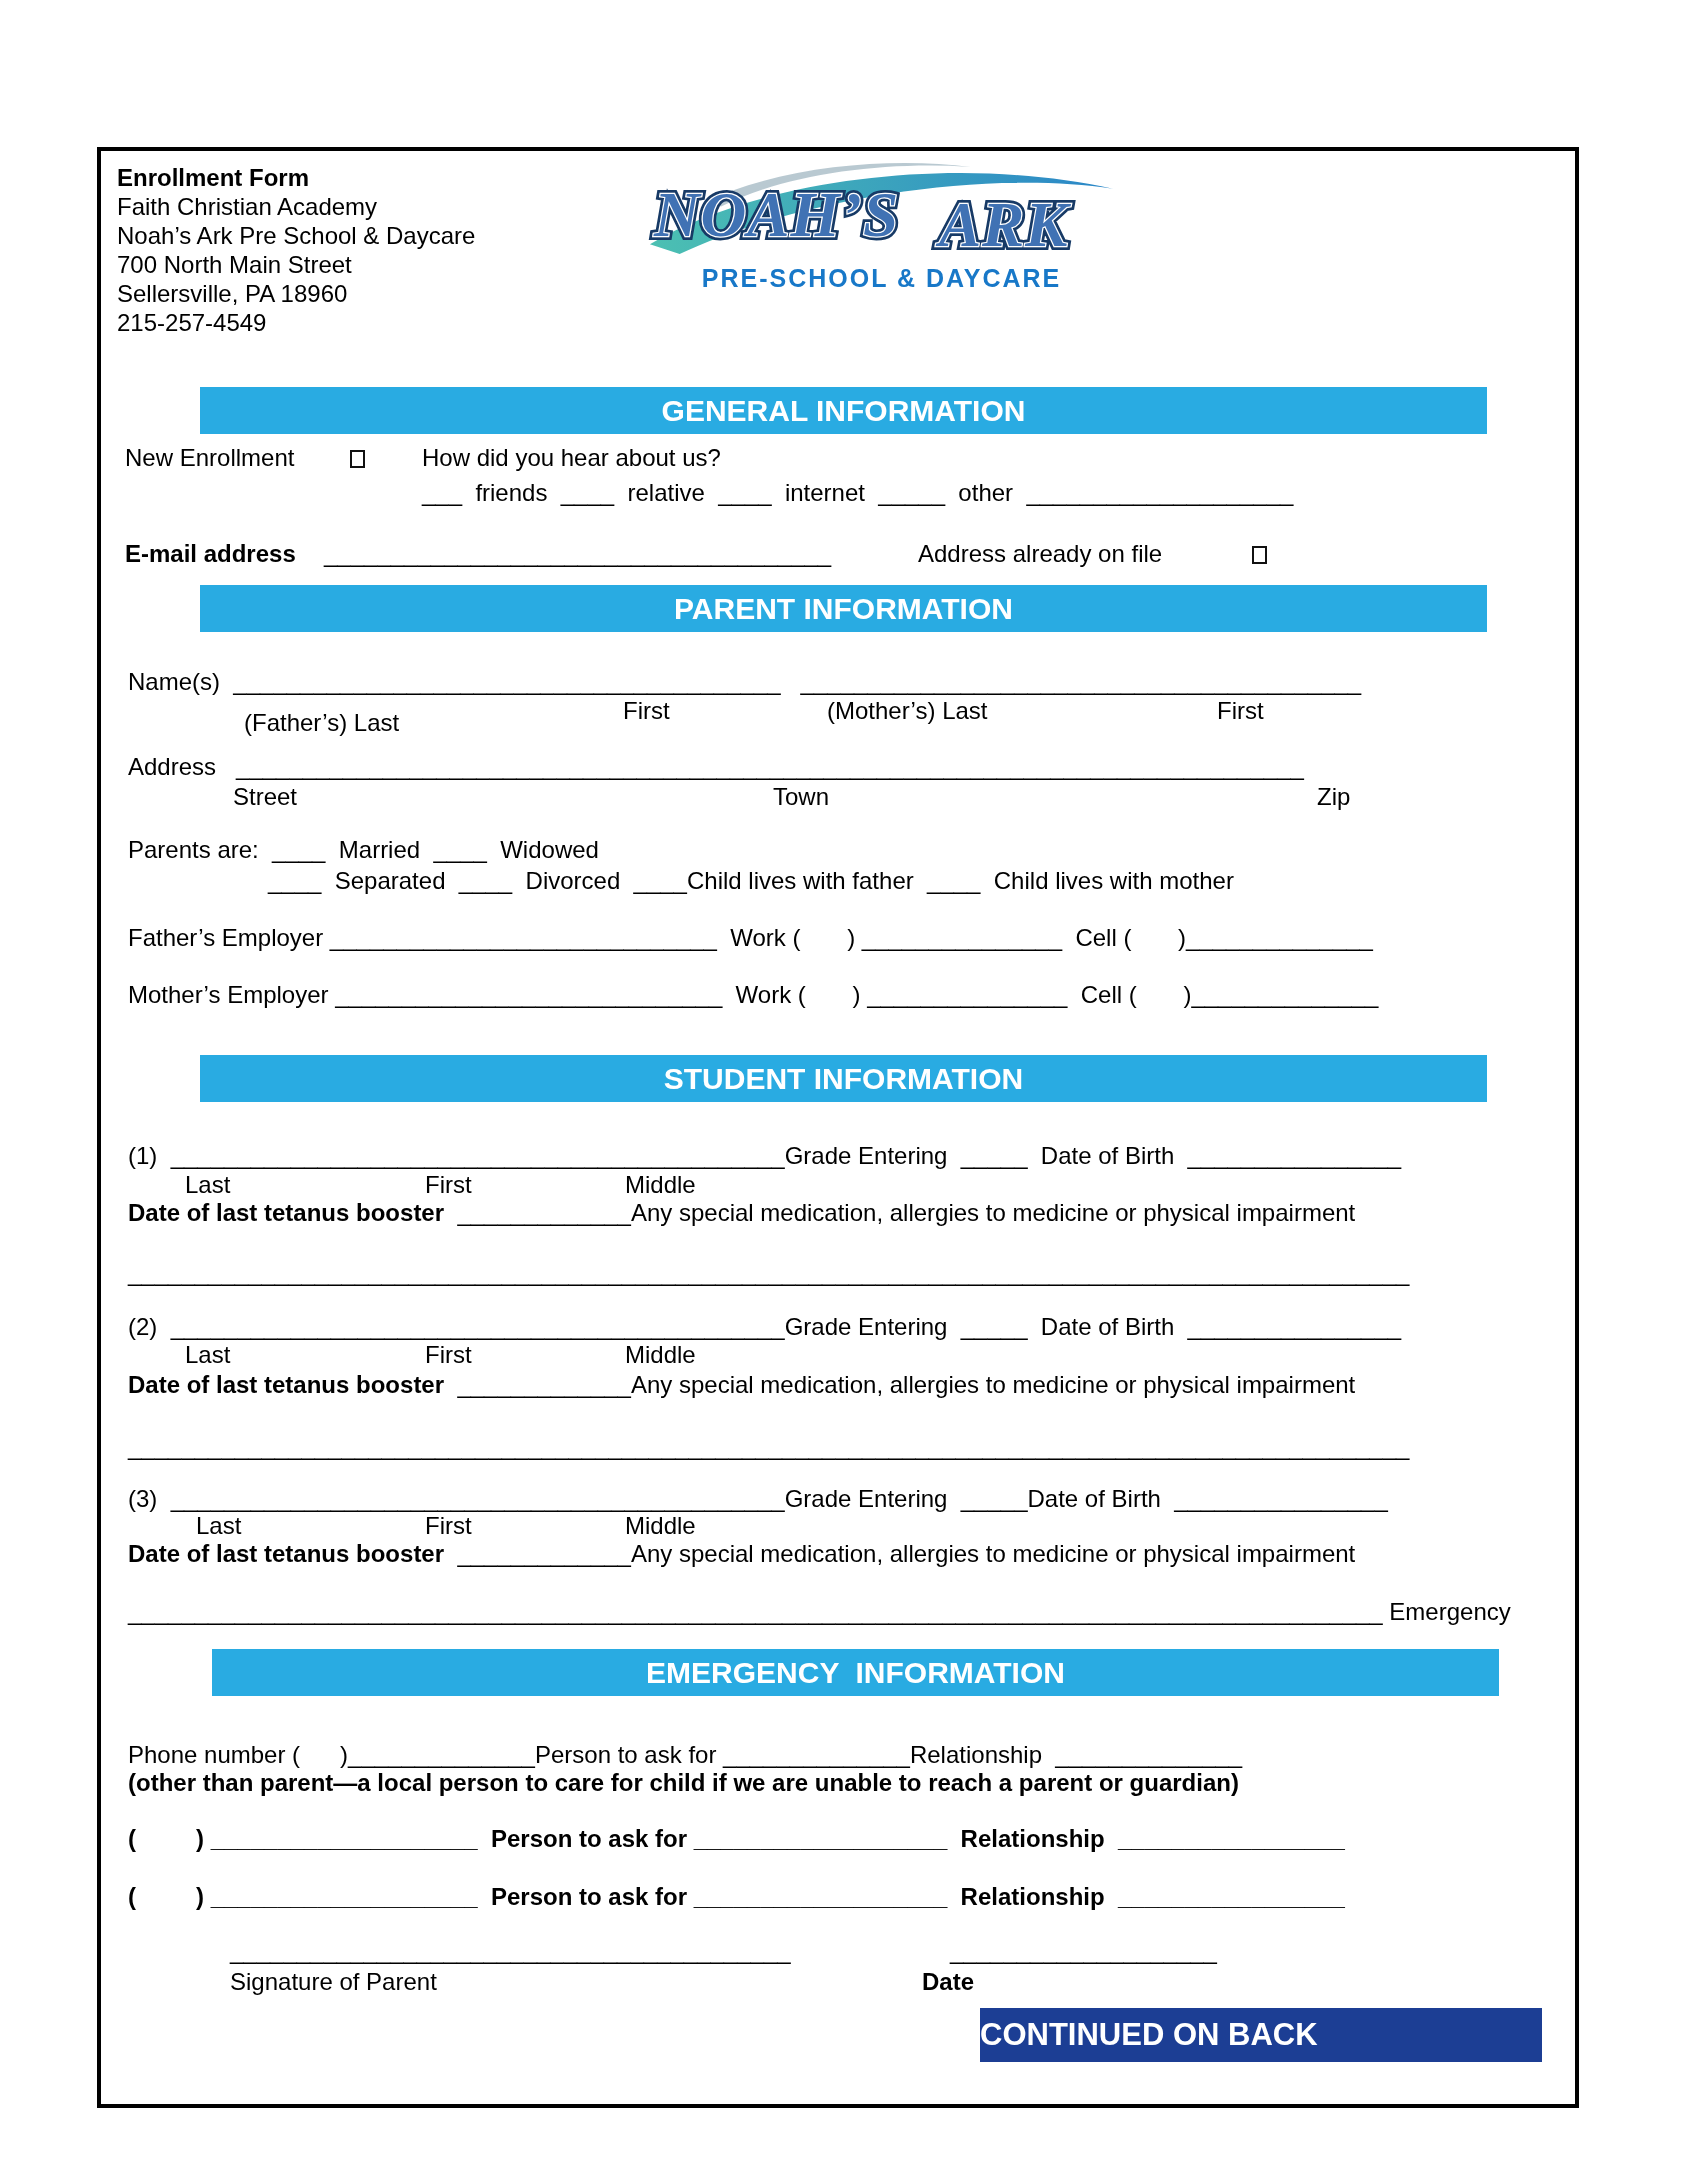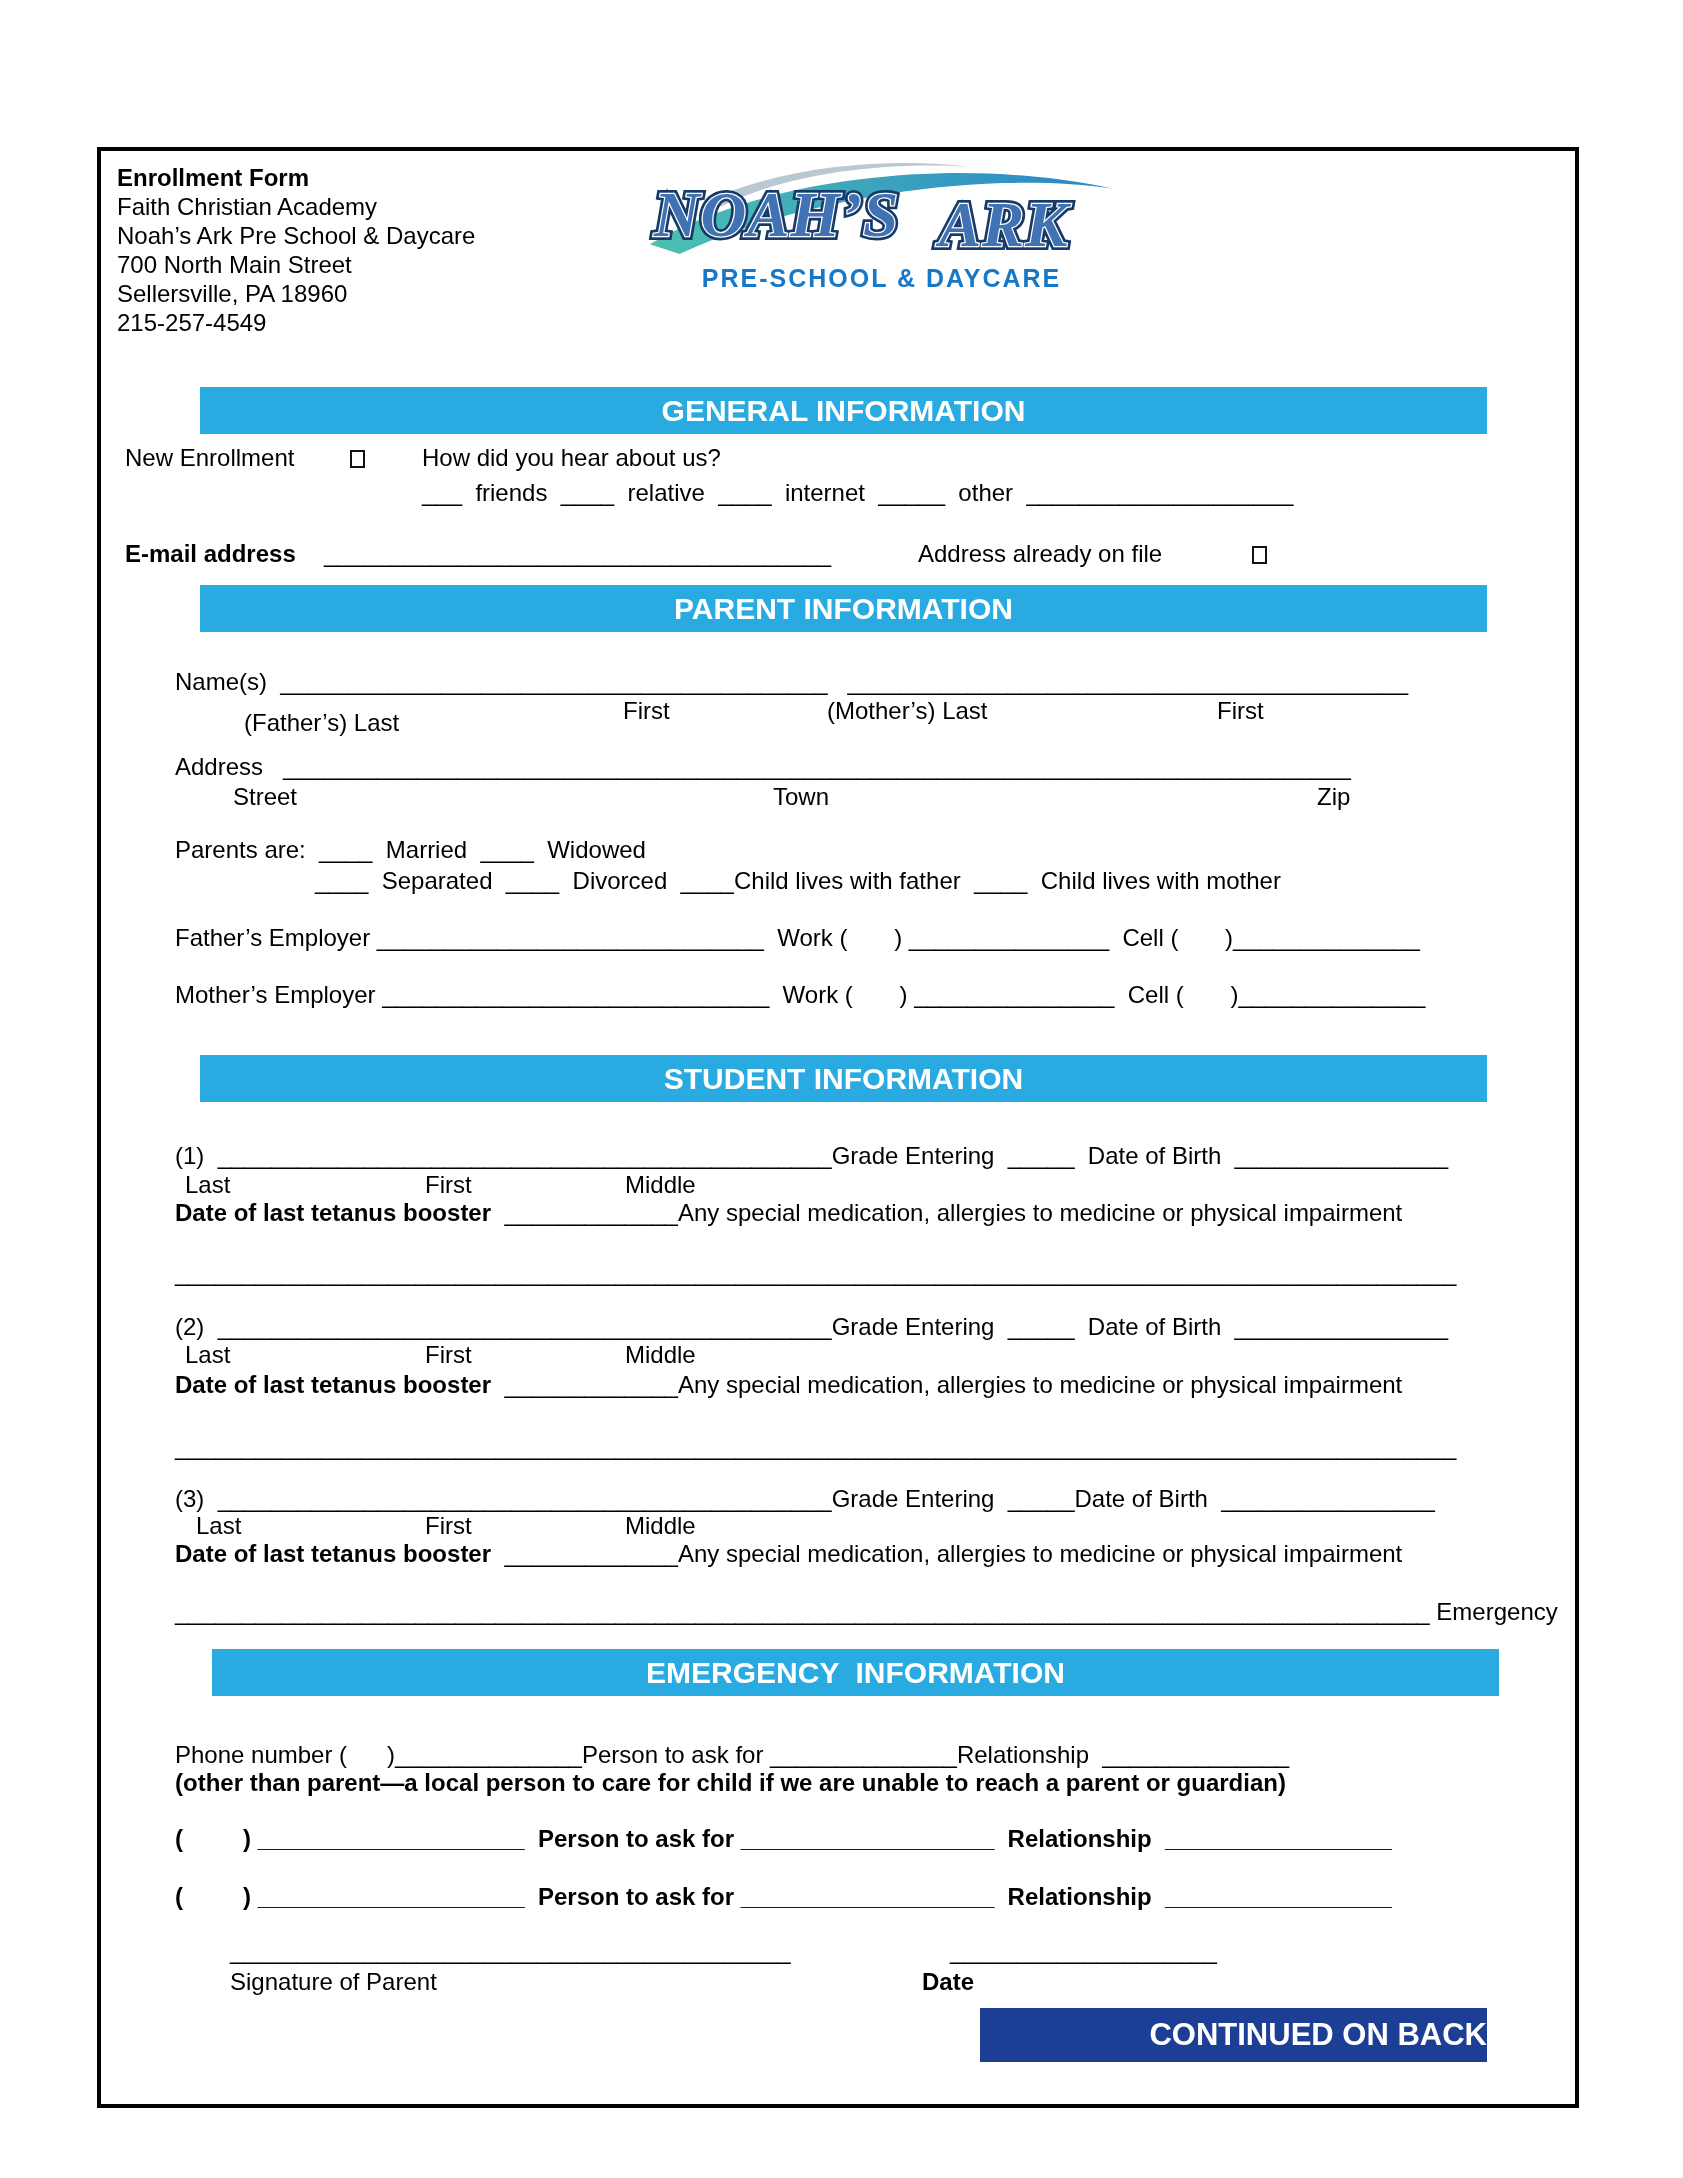--- a/index.html
+++ b/index.html
@@ -16,32 +16,32 @@
   .logo-svg text{font-family:"Liberation Serif",serif;font-weight:bold;font-style:italic;
                  font-size:64px;letter-spacing:1px;}
   .logo-back{stroke:var(--logo-outline,#173a66);stroke-width:8;fill:var(--logo-outline,#173a66);paint-order:stroke;}
   .logo-front{stroke:#ffffff;stroke-width:2.5px;fill:var(--logo-fill,#4072b4);paint-order:stroke;}
   .tagline{font-weight:bold;font-size:25px;letter-spacing:2px;color:var(--tagline,#1878c8);margin-top:2px;}
 
   .bar{position:absolute;left:99px;width:1287px;height:47px;background:var(--section-bar,#29abe2);
        color:#fff;font-weight:bold;font-size:30px;text-align:center;line-height:47px;}
   .bar span{white-space:pre;}
 
-  .row{position:absolute;height:32px;padding-left:47px;}
+  .row{position:absolute;height:32px;}
   .row span{white-space:pre;}
   .pos{left:0;width:1474px;}
   .pos > span{position:absolute;top:0;}
   .b{font-weight:bold;}
 
   .cbx{display:inline-block;width:11px;height:14px;border:2px solid #111;background:#fff;}
   .pos .cbx{top:6px;}
 
-  .footer-bar{position:absolute;left:879px;top:1857px;width:507px;height:54px;
+  .footer-bar{position:absolute;left:879px;top:1857px;width:562px;height:54px;
               background:var(--footer-bar,#1c3e94);color:#fff;font-weight:bold;font-size:31px;
-              text-align:right;line-height:54px;}
+              text-align:left;line-height:54px;}
 </style>
 </head>
 <body>
 
 <div class="page">
   <div class="form-border">
 
     <div class="org">
       <div class="org-title">Enrollment Form</div>
       <div>Faith Christian Academy</div>

